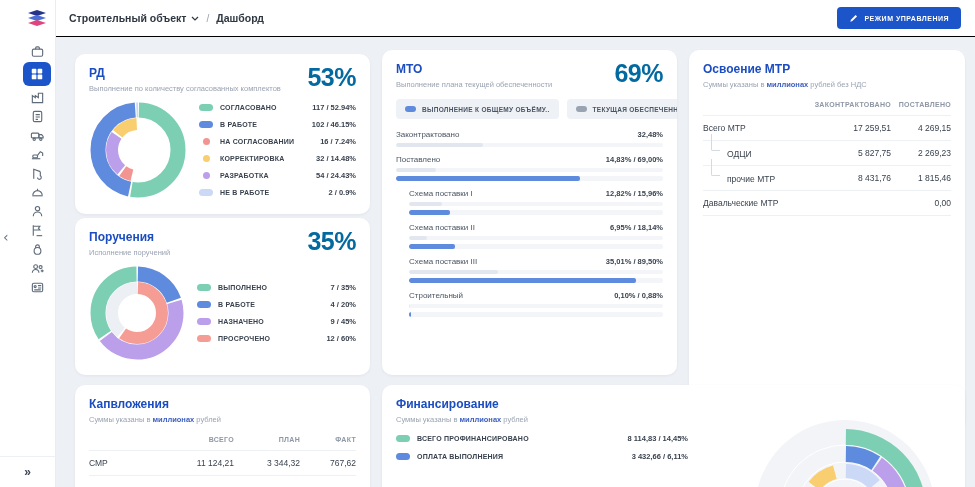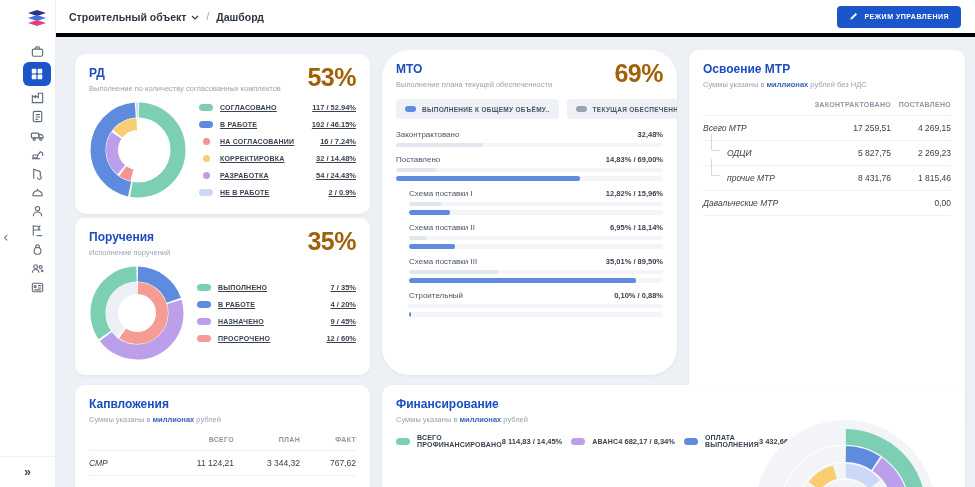--- a/index.html
+++ b/index.html
@@ -1,21 +1,21 @@
 <!DOCTYPE html>
 <html><head>
 <meta charset="utf-8">
 <style>
   html,body{margin:0;padding:0;background:#dfe3ea;}
   .app{position:relative;width:975px;height:487px;background:#EDF0F5;overflow:hidden;
        font-family:"Liberation Sans",sans-serif;color:#39424E;}
 
   
   .topbar{position:absolute;left:55px;right:0;top:0;height:37px;background:#fff;
-          border-bottom:4px solid #000000;display:flex;align-items:center;padding:0 14px;box-sizing:border-box;z-index:5;}
+          border-bottom:1px solid #000000;display:flex;align-items:center;padding:0 14px;box-sizing:border-box;z-index:5;}
   .crumb{display:flex;align-items:center;gap:5px;}
   .crumb-object{font-size:10.5px;font-weight:bold;color:#2E3742;}
   .crumb-chev{display:flex;align-items:center;margin-top:1px;}
   .crumb-sep{color:#9AA3B2;font-size:10px;margin:0 2px;}
   .crumb-page{font-size:10.5px;font-weight:bold;color:#2E3742;}
   .manage-btn{margin-left:auto;display:flex;align-items:center;gap:6px;background:#1C55C9;color:#fff;
               border:none;border-radius:4px;height:22px;padding:0 12px;font-size:7px;font-weight:bold;
               letter-spacing:.5px;cursor:pointer;font-family:inherit;}
 
   
@@ -30,34 +30,34 @@
                   display:flex;align-items:center;justify-content:center;color:#3C4654;}
   .expand-glyph{font-size:12px;font-weight:bold;cursor:pointer;}
 
   
   .main{position:absolute;left:75px;top:50px;width:890px;height:600px;}
   .card{position:absolute;background:#fff;border-radius:10px;box-shadow:0 1px 3px rgba(30,45,80,.06);
         padding:12px 14px;box-sizing:border-box;overflow:hidden;}
   .card-rd {left:0;   top:4px;   width:295px;height:160px;}
   .card-por{left:0;   top:168px;width:295px;height:157px;}
   .card-kap{left:0;   top:335px;width:295px;height:175px;}
-  .card-mto{left:307px;top:0;   width:295px;height:325px;border-radius:27px;}
+  .card-mto{left:307px;top:0;   width:295px;height:325px;}
   .card-osv{left:614px;top:0;   width:276px;height:380px;}
   .card-fin{left:307px;top:335px;width:583px;height:175px;}
 
   .card-head{display:flex;justify-content:space-between;align-items:flex-start;}
   .card-title{font-size:12px;font-weight:bold;color:#1B4DC1;}
   .card-sub{font-size:7.5px;color:#9AA3B2;margin-top:4px;}
   .card-sub b{color:#3C5FBF;}
-  .big-pct{font-size:25px;font-weight:bold;color:#a16207;letter-spacing:-.5px;line-height:22px;}
+  .big-pct{font-size:25px;font-weight:bold;color:#0369a1;letter-spacing:-.5px;line-height:22px;}
 
   
   .donut-row{display:flex;align-items:center;margin-top:8px;}
   .donut{flex:none;}
-  .legend{flex:1;display:flex;flex-direction:column;gap:8px;margin-left:12px;text-decoration:underline;}
+  .legend{flex:1;display:flex;flex-direction:column;gap:8px;margin-left:12px;}
   .legend-row{display:flex;align-items:center;}
   .dot{width:14px;height:7px;border-radius:4px;margin-right:7px;flex:none;}
   .dot.round{width:7px;height:7px;border-radius:50%;margin:0 10px 0 4px;}
   .legend-label{font-size:7px;font-weight:bold;color:#39424E;letter-spacing:.2px;}
   .legend-val{margin-left:auto;font-size:7.5px;font-weight:bold;color:#39424E;white-space:nowrap;}
 
   
   .tabs{display:flex;gap:8px;margin-top:10px;}
   .tab{display:flex;align-items:center;gap:6px;background:#EEF1F5;border-radius:4px;height:20px;
        padding:0 9px;font-size:6.5px;font-weight:bold;color:#4A5563;letter-spacing:.3px;cursor:pointer;white-space:nowrap;}
@@ -72,31 +72,31 @@
   .bar.grey .bar-fill{background:#E2E6EE;}
   .bar.blue{height:5px;}
   .bar.blue .bar-fill{background:#5E8BDE;min-width:2px;}
 
   
   .tbl{margin-top:12px;}
   .tbl-head{display:flex;font-size:7px;font-weight:bold;color:#8E97A6;letter-spacing:.3px;
             padding-bottom:7px;border-bottom:1px solid #EEF1F4;}
   .tbl-row{display:flex;align-items:center;border-bottom:1px solid #EEF1F4;height:24px;
            font-size:8.5px;color:#39424E;}
-  .c-label{flex:1;display:flex;align-items:flex-start;font-style:italic;}
+  .c-label{flex:1;display:flex;align-items:flex-end;}
   .c1{width:88px;text-align:right;}
   .c2{width:60px;text-align:right;}
   .k1{width:72px;text-align:right;}
   .k2{width:66px;text-align:right;}
   .k3{width:56px;text-align:right;}
   .elbow{width:8px;height:16px;border-left:1px solid #D5DAE2;border-bottom:1px solid #D5DAE2;
          border-bottom-left-radius:2px;margin:-14px 7px 8px 8px;flex:none;}
 
   
-  .fin-legend{width:292px;margin-top:10px;display:flex;gap:9px;}
+  .fin-legend{width:292px;margin-top:10px;display:flex;flex-direction:column;gap:9px;}
   .sunburst{position:absolute;left:348px;top:32px;}
 </style>
 </head>
 <body>
 
 <div class="app">
 
   <aside class="sidebar">
     <svg class="logo" viewBox="0 0 22 19">
       <path d="M2 4 L11 1 L20 4 L11 7 Z" fill="#27348B"></path>
@@ -520,25 +520,20 @@
         </div>
       </div>
       <div class="fin-legend">
 
           <div class="legend-row">
             <span class="dot" style="background-color: rgb(124, 207, 178);"></span>
             <span class="legend-label">ВСЕГО ПРОФИНАНСИРОВАНО</span>
             <span class="legend-val">8 114,83 / 14,45%</span>
           </div>
 
-          <div class="legend-row">
-            <span class="dot" style="background-color: rgb(187, 159, 234);"></span>
-            <span class="legend-label">АВАНС</span>
-            <span class="legend-val">4 682,17 / 8,34%</span>
-          </div>
 
           <div class="legend-row">
             <span class="dot" style="background-color: rgb(94, 139, 222);"></span>
             <span class="legend-label">ОПЛАТА ВЫПОЛНЕНИЯ</span>
             <span class="legend-val">3 432,66 / 6,11%</span>
           </div>
         </div>
       <svg class="sunburst" width="230" height="150">
         <circle cx="115" cy="93" r="90" fill="#F2F4F8"></circle>
         <circle cx="115" cy="93" r="65" fill="none" stroke="#fff" stroke-width="1"></circle>

